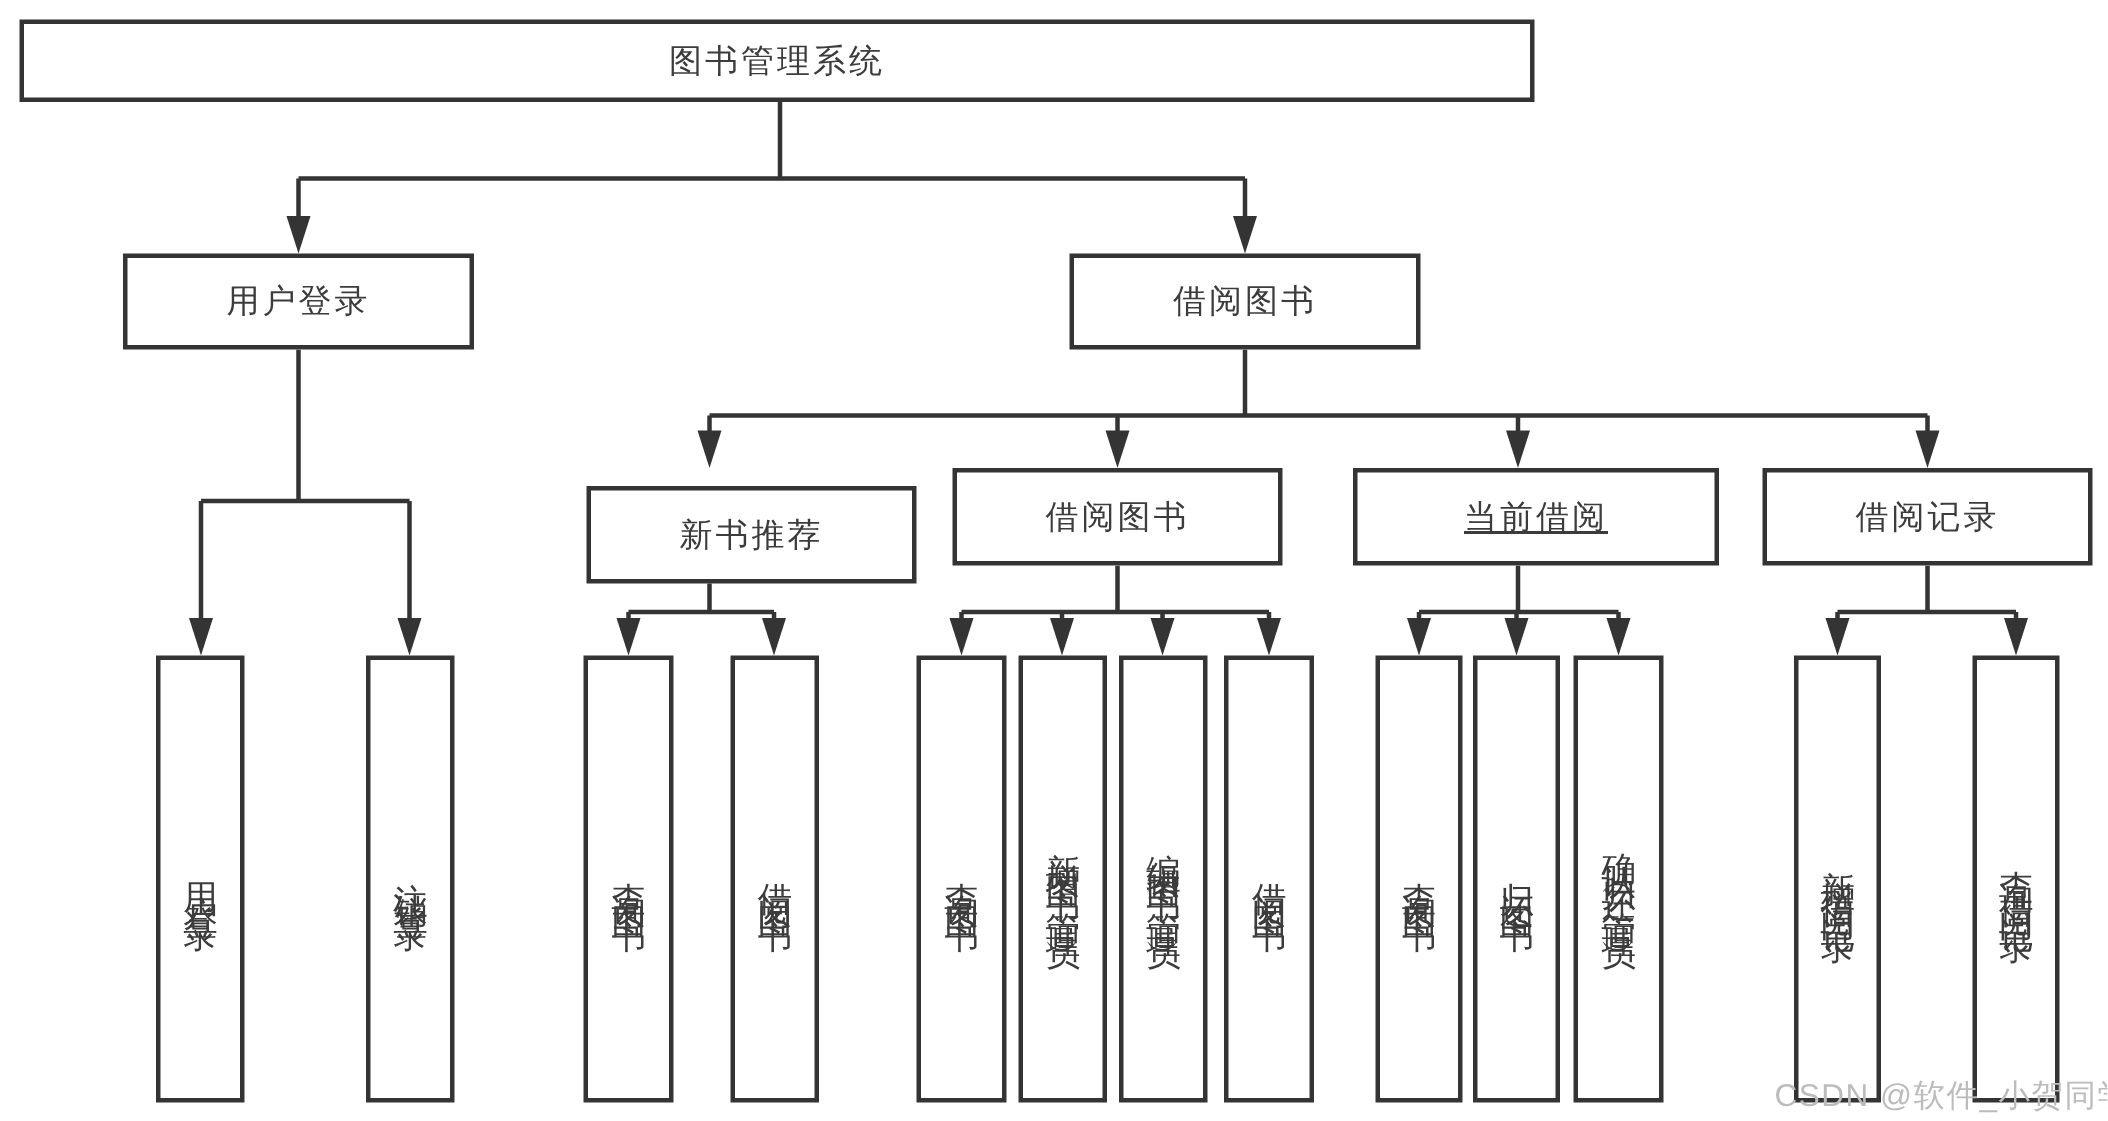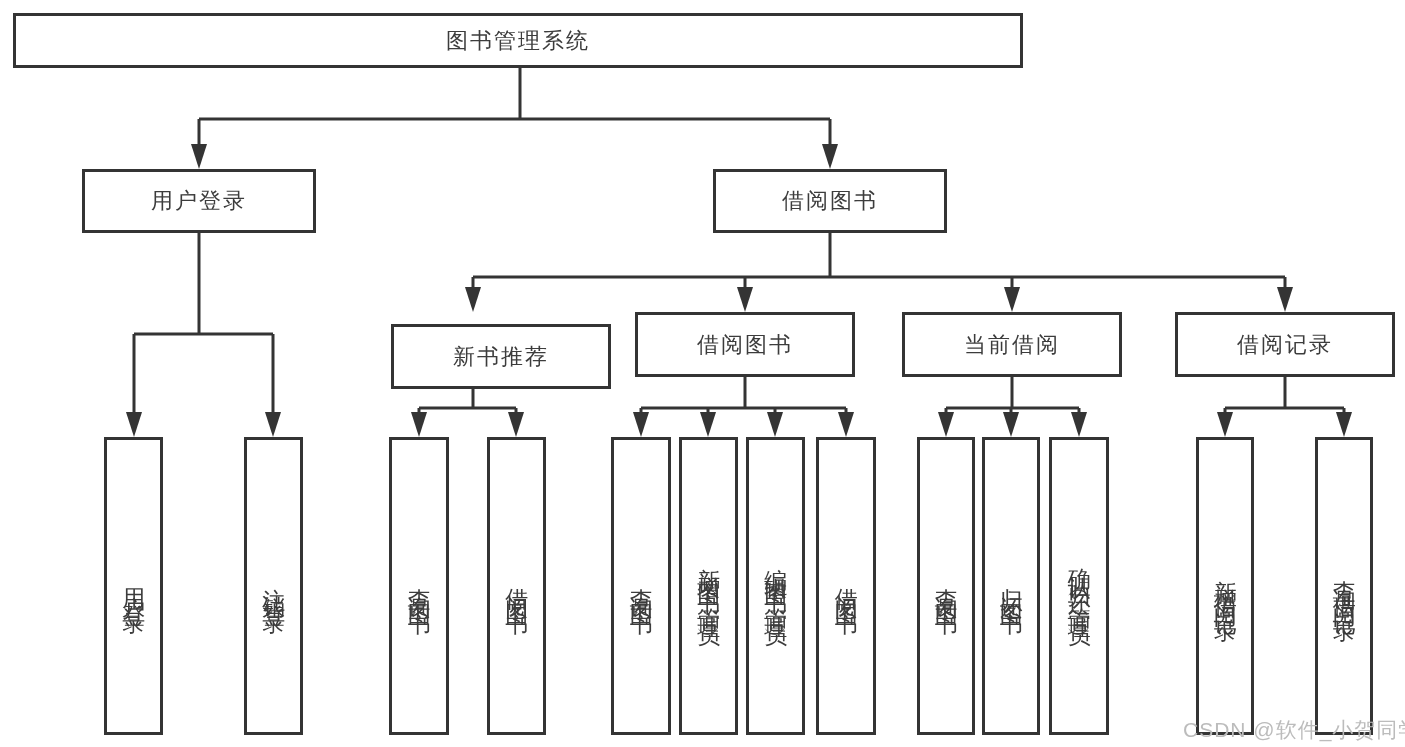--- a/index.html
+++ b/index.html
@@ -63,21 +63,21 @@
   
   .n-root { left: 13px; top: 13px; width: 1010px; height: 55px; }
 
   
   .n-userlogin { left: 82px;  top: 169px; width: 234px; height: 64px; }
   .n-bookmgmt  { left: 713px; top: 169px; width: 234px; height: 64px; }
 
   
   .n-newbook   { left: 363px;  top: 324px; width: 220px; height: 65px; margin-left: 28px; }
   .n-borrow    { left: 635px;  top: 312px; width: 220px; height: 65px; }
-  .n-current   { left: 902px;  top: 312px; width: 220px; height: 65px; }
+  .n-current   { left: 902px;  top: 312px; width: 244px; height: 65px; text-decoration: underline; }
   .n-record    { left: 1175px; top: 312px; width: 220px; height: 65px; }
 
   
   .leaf { top: 437px; height: 298px; }
   .n-a1 { left: 104px;  width: 59px; }
   .n-a2 { left: 244px;  width: 59px; }
   .n-b1 { left: 389px;  width: 60px; }
   .n-b2 { left: 487px;  width: 59px; }
   .n-c1 { left: 611px;  width: 60px; }
   .n-c2 { left: 679px;  width: 59px; }

